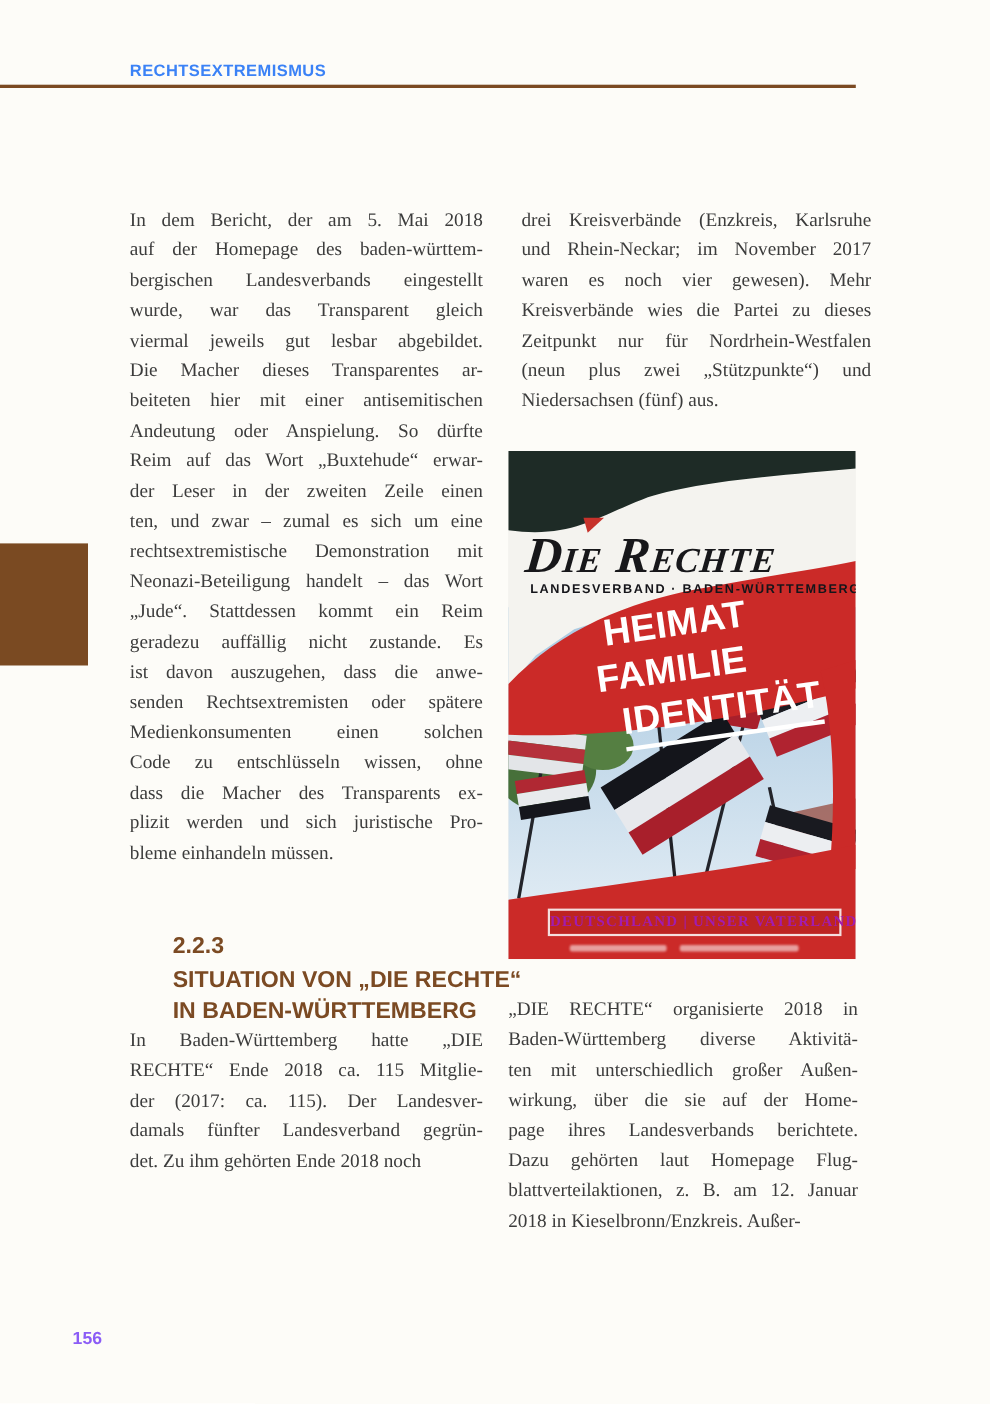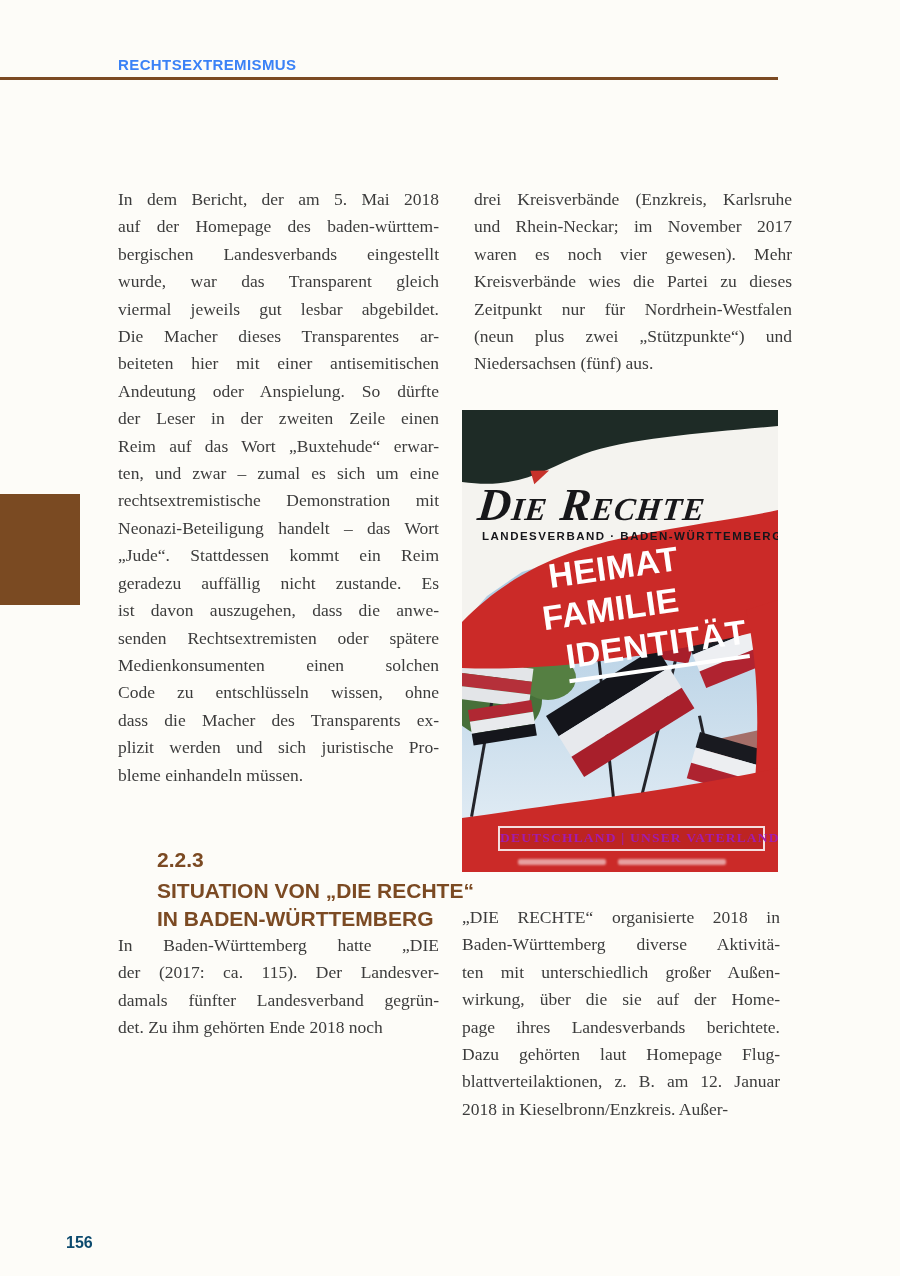--- a/index.html
+++ b/index.html
@@ -26,23 +26,23 @@
   .jline.last{text-align-last:left;}
   
   .section-heading{
     position:absolute;left:157px;top:846px;
     font-family:"Liberation Sans",sans-serif;font-weight:bold;
     font-size:21px;line-height:28.5px;color:#7b4a23;
   }
   .section-number{margin-bottom:2px;}
   
   .page-number{
-    position:absolute;left:66px;top:1234px;
-    font-family:"Liberation Sans",sans-serif;font-weight:bold;
-    font-size:16px;color:#0c4a6e;
+    position:absolute;left:66px;top:1209px;
+    font-family:"Liberation Sans",sans-serif;font-weight:bold;
+    font-size:16px;color:#8b5cf6;
   }
   
   .poster{position:absolute;left:462px;top:410px;width:316px;height:462px;overflow:hidden;background:#f4f3ef;}
   .poster .art{position:absolute;left:0;top:0;}
   .poster-logo{
     position:absolute;left:16px;top:72px;white-space:nowrap;
     font-family:"Liberation Serif",serif;font-weight:bold;font-style:italic;
     font-variant:small-caps;font-size:46px;line-height:46px;letter-spacing:1px;
     color:#17171a;transform:skewX(-6deg);
   }
@@ -89,22 +89,22 @@
 
   <div class="jpara" id="para-left-1">
       <div class="jline">In dem Bericht, der am 5. Mai 2018</div>
       <div class="jline">auf der Homepage des baden-württem-</div>
       <div class="jline">bergischen Landesverbands eingestellt</div>
       <div class="jline">wurde, war das Transparent gleich</div>
       <div class="jline">viermal jeweils gut lesbar abgebildet.</div>
       <div class="jline">Die Macher dieses Transparentes ar-</div>
       <div class="jline">beiteten hier mit einer antisemitischen</div>
       <div class="jline">Andeutung oder Anspielung. So dürfte</div>
+      <div class="jline">Reim auf das Wort „Buxtehude“ erwar-</div>
       <div class="jline">der Leser in der zweiten Zeile einen</div>
-      <div class="jline">Reim auf das Wort „Buxtehude“ erwar-</div>
       <div class="jline">ten, und zwar – zumal es sich um eine</div>
       <div class="jline">rechtsextremistische Demonstration mit</div>
       <div class="jline">Neonazi-Beteiligung handelt – das Wort</div>
       <div class="jline">„Jude“. Stattdessen kommt ein Reim</div>
       <div class="jline">geradezu auffällig nicht zustande. Es</div>
       <div class="jline">ist davon auszugehen, dass die anwe-</div>
       <div class="jline">senden Rechtsextremisten oder spätere</div>
       <div class="jline">Medienkonsumenten einen solchen</div>
       <div class="jline">Code zu entschlüsseln wissen, ohne</div>
       <div class="jline">dass die Macher des Transparents ex-</div>
@@ -193,20 +193,21 @@
   </div>
 
   <div class="section-heading">
     <div class="section-number">2.2.3</div>
     <div>SITUATION VON „DIE RECHTE“</div>
     <div>IN BADEN-WÜRTTEMBERG</div>
   </div>
 
   <div class="jpara" id="para-left-2">
       <div class="jline">In Baden-Württemberg hatte „DIE</div>
+      <div class="jline">RECHTE“ Ende 2018 ca. 115 Mitglie-</div>
       <div class="jline">der (2017: ca. 115). Der Landesver-</div>
       <div class="jline">damals fünfter Landesverband gegrün-</div>
       <div class="jline last">det. Zu ihm gehörten Ende 2018 noch</div>
     </div>
   <div class="jpara" id="para-right-2">
       <div class="jline">„DIE RECHTE“ organisierte 2018 in</div>
       <div class="jline">Baden-Württemberg diverse Aktivitä-</div>
       <div class="jline">ten mit unterschiedlich großer Außen-</div>
       <div class="jline">wirkung, über die sie auf der Home-</div>
       <div class="jline">page ihres Landesverbands berichtete.</div>

